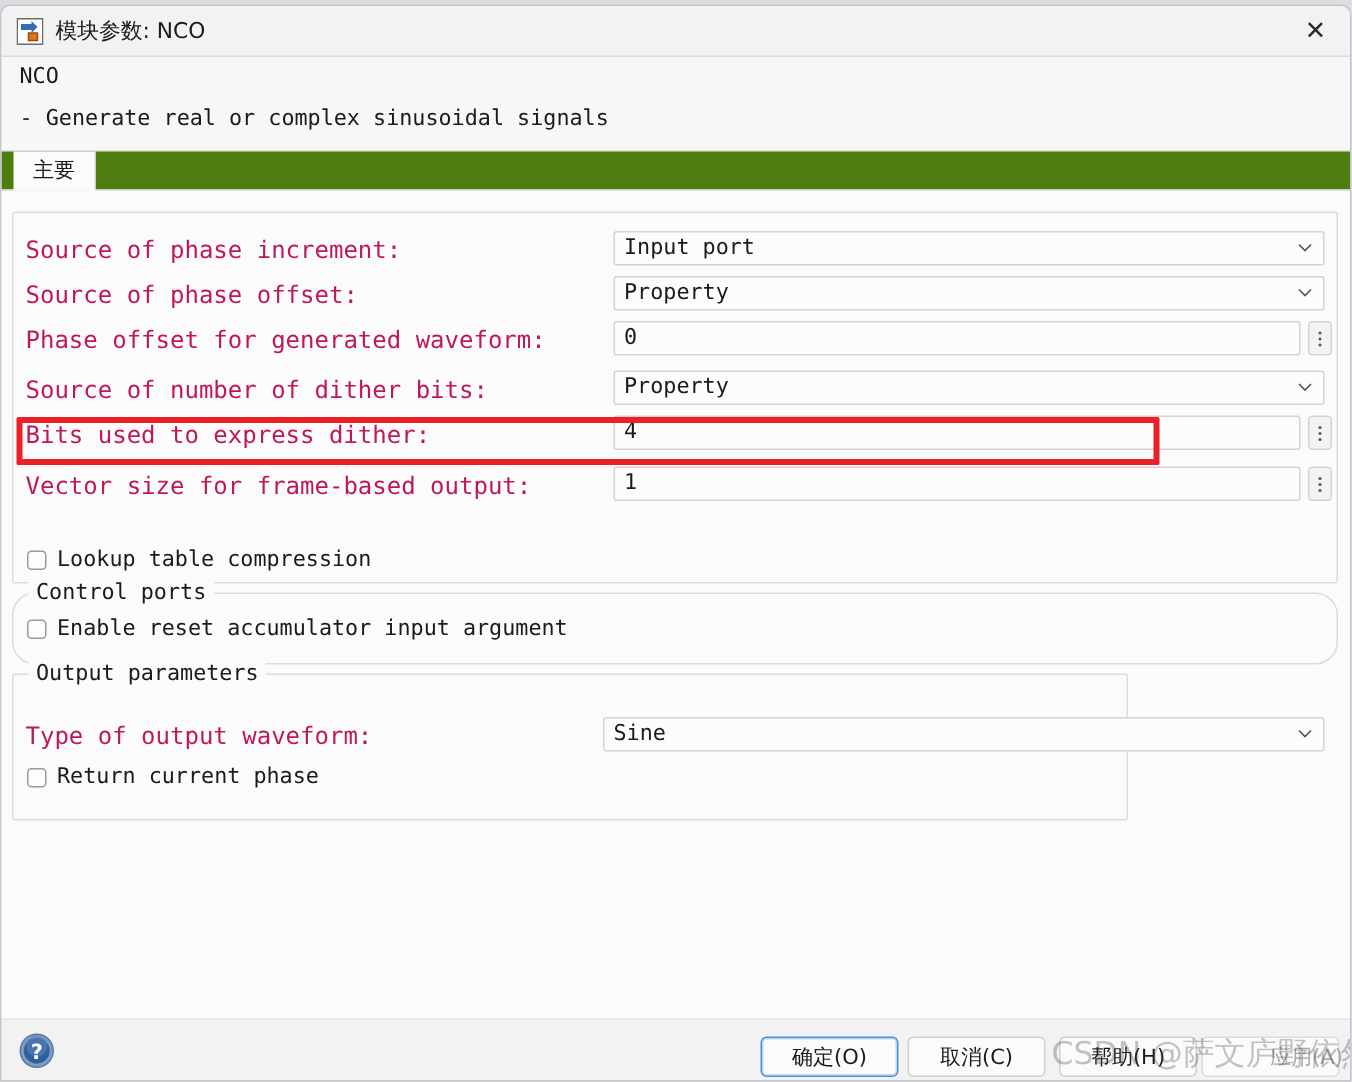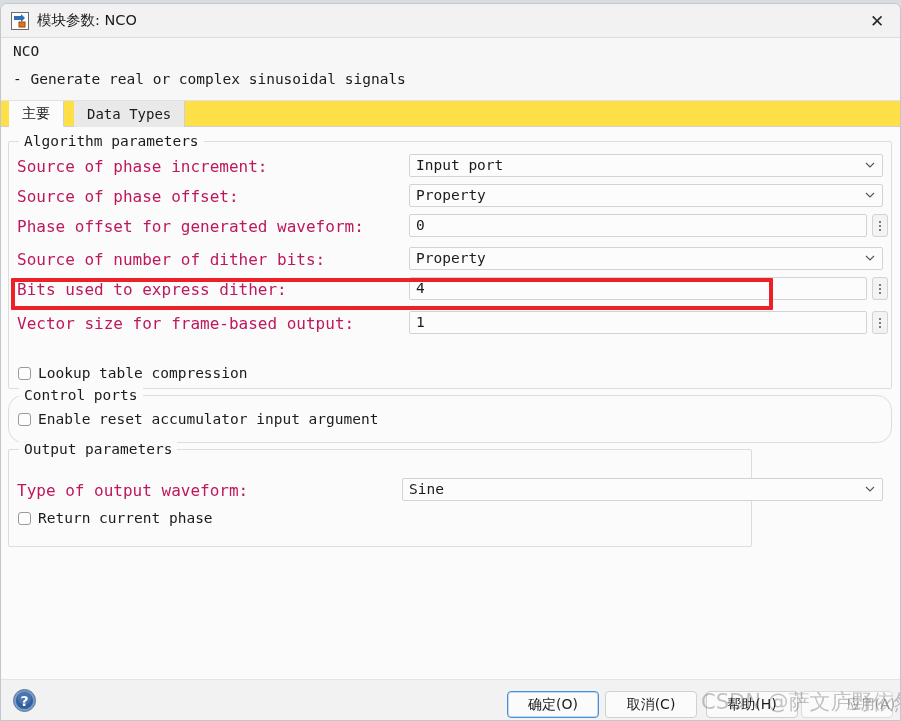--- a/index.html
+++ b/index.html
@@ -64,21 +64,21 @@
   .desc-line {
     position: absolute; left: 12px; top: 33px;
     font-size: 14.5px; color: #1b1b1b;
     white-space: nowrap;
   }
 
   
   .tabstrip {
     position: absolute; left: 0; top: 97px;
     width: 899px; height: 26px;
-    background: #fde047;
+    background: #4d7c0f;
     border-bottom: 1px solid #cfcfcf;
   }
   .tab {
     position: absolute; top: 0;
     height: 26px;
     padding: 0 13px;
     display: flex; align-items: center;
     font-size: 14px;
     color: #1b1b1b;
     white-space: nowrap;
@@ -268,27 +268,25 @@
     <div class="close-btn">✕</div>
   </div>
 
   <div class="descband">
     <div class="desc-title">NCO</div>
     <div class="desc-line">- Generate real or complex sinusoidal signals</div>
   </div>
 
   <div class="tabstrip">
     <div id="tab0" class="tab active">主要</div>
-    <div id="tab1" class="tab inactive">Data Types</div>
   </div>
 
   <div class="panel">
 
     <div class="group" id="grp-algo">
-      <span class="group-title">Algorithm parameters</span>
 
       <span class="row-label" style="left:8px; top:15px;">Source of phase increment:</span>
       <div class="combo" style="left:400px; top:12px; width:474px;">
         <span class="val">Input port</span>
         <svg class="chev" viewBox="0 0 10 6">
             <path d="M1 1 L5 5 L9 1" fill="none" stroke="#555" stroke-width="1.1"></path>
           </svg>
       </div>
 
       <span class="row-label" style="left:8px; top:45px;">Source of phase offset:</span>

